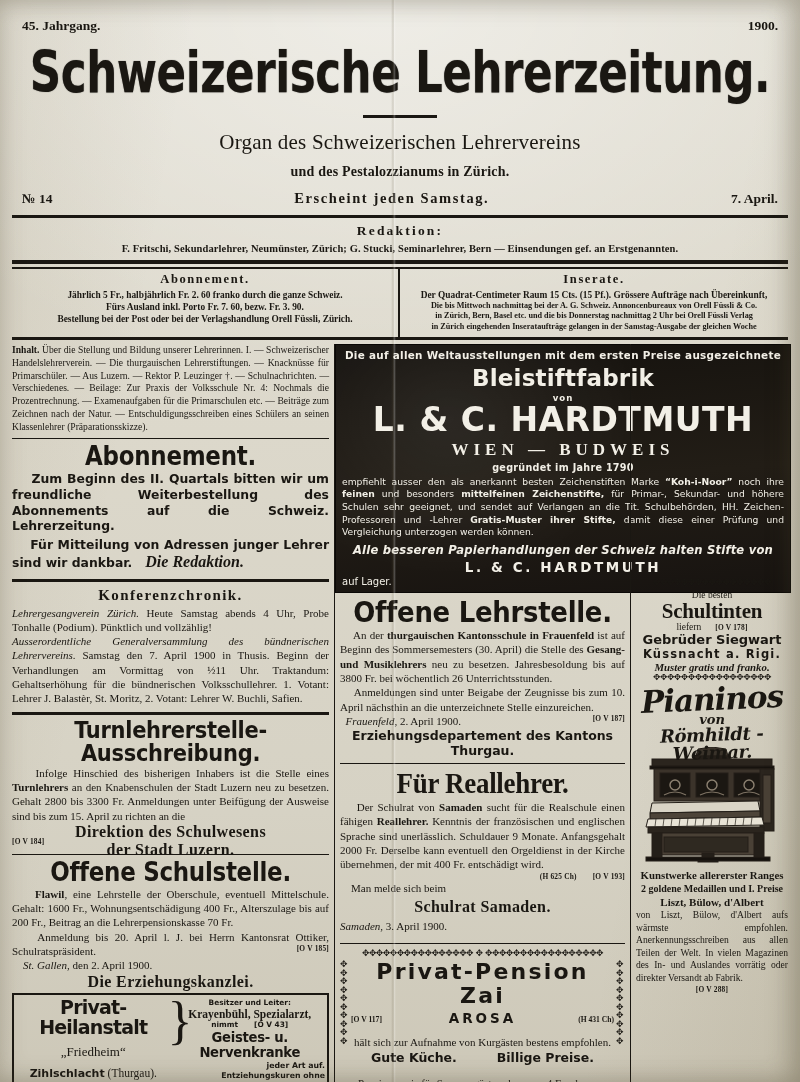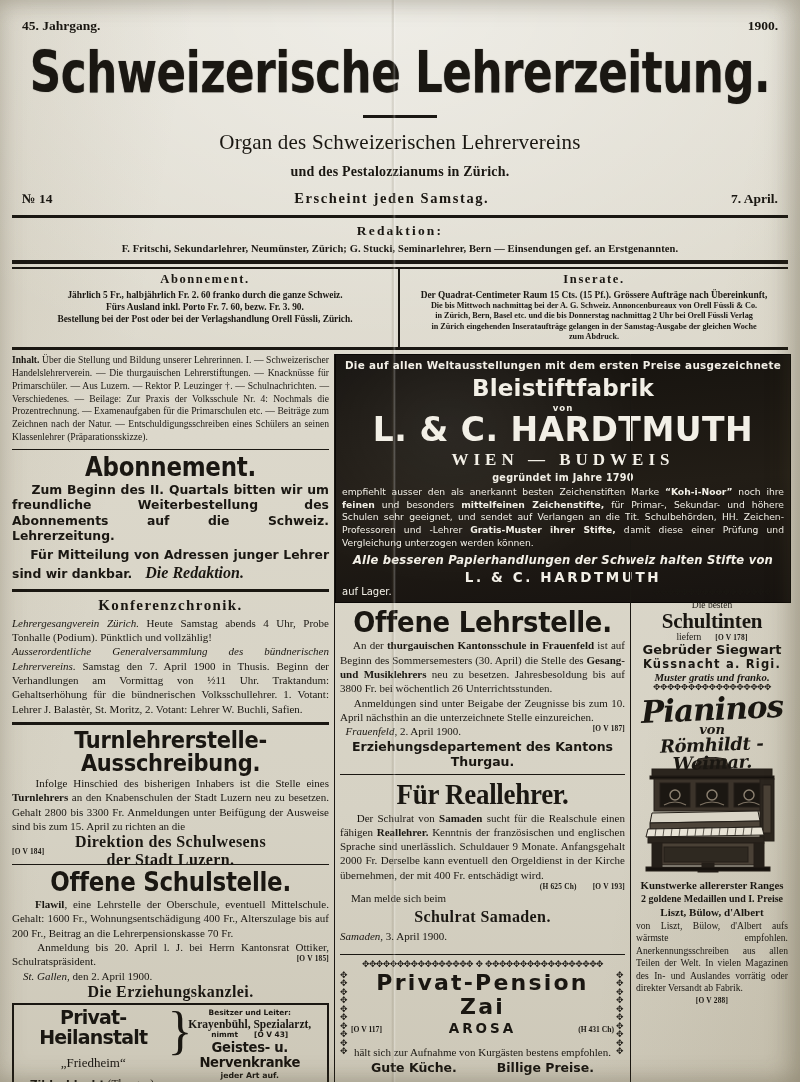--- a/index.html
+++ b/index.html
@@ -169,21 +169,21 @@
   .heil .rgt { width:50%; border-left:0; padding-left:4px; position:relative; }
   .heil .brace { position:absolute; left:-3px; top:-2px; bottom:-2px; font-size:52px; font-family:"Liberation Serif", serif; line-height:.95; }
   .heil-t1 { text-align:center; font-family:"DejaVu Sans", sans-serif; font-weight:bold; font-size:19px; letter-spacing:-.8px; line-height:1.05; }
   .heil-t2 { text-align:center; font-family:"Liberation Serif", serif; font-size:13px; margin-top:7px; }
   .heil-t3 { text-align:center; font-size:11.5px; margin-top:7px; }
   .heil-t3 b { font-family:"DejaVu Sans", sans-serif; font-size:11px; }
   .heil-r1 { text-align:center; font-family:"DejaVu Sans", sans-serif; font-weight:bold; font-size:7.4px; }
   .heil-r2 { text-align:center; font-size:11.5px; font-weight:bold; margin-top:1px; }
   .heil-r3 { display:flex; justify-content:center; gap:16px; font-family:"DejaVu Sans", sans-serif; font-weight:bold; font-size:7.4px; }
   .heil-r4 { text-align:center; font-family:"DejaVu Sans", sans-serif; font-weight:bold; font-size:13.2px; letter-spacing:-.3px; margin-top:1px; }
-  .heil-r5 { text-align:center; font-family:"DejaVu Sans", sans-serif; font-weight:bold; font-size:7.8px; margin-top:1px; line-height:1.35; }
+  .heil-r5 { text-align:right; font-family:"DejaVu Sans", sans-serif; font-weight:bold; font-size:7.8px; margin-top:1px; line-height:1.35; }
   .blk { display:block; }
 </style>
 </head>
 <body>
 
 <div class="page">
 
   <div class="topline">
     <span>45. Jahrgang.</span>
     <span>1900.</span>
@@ -212,21 +212,20 @@
       <p>Fürs Ausland inkl. Porto Fr. 7. 60, bezw. Fr. 3. 90.</p>
       <p><span>Bestellung bei der Post oder bei der Verlagshandlung </span><span class="bold">Orell Füssli, Zürich.</span></p>
     </div>
     <div class="right">
       <h3>Inserate.</h3>
       <p>Der Quadrat-Centimeter Raum 15 Cts. (15 Pf.).  Grössere Aufträge nach Übereinkunft,</p>
       <p class="tiny">
         <span class="c">Die bis Mittwoch nachmittag bei der A. G. Schweiz. Annoncenbureaux von Orell Füssli &amp; Co.</span>
         <span class="c">in Zürich, Bern, Basel etc. und die bis Donnerstag nachmittag 2 Uhr bei Orell Füssli Verlag</span>
         <span class="c">in Zürich eingehenden Inserataufträge gelangen in der Samstag-Ausgabe der gleichen Woche</span>
-        <span class="c">zum Abdruck.</span>
       </p>
     </div>
   </div>
 
   <div class="cols">
 
     <div class="col-a">
 
       <div class="inhalt">
         <b>Inhalt.</b>

